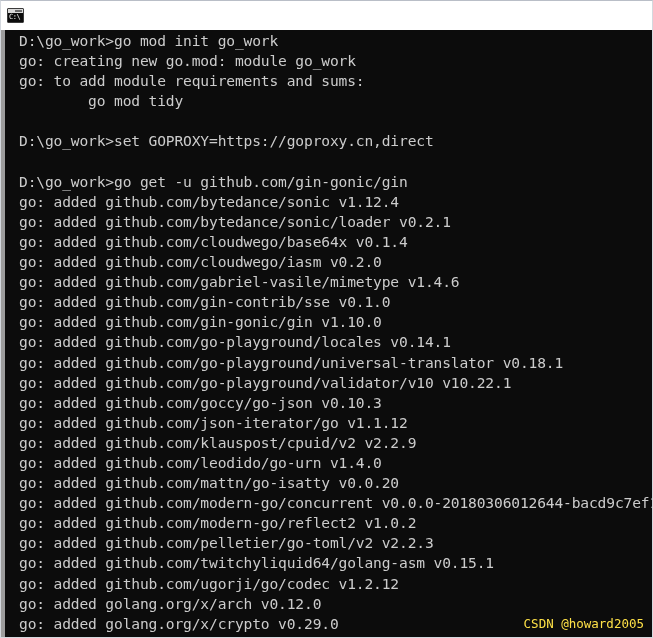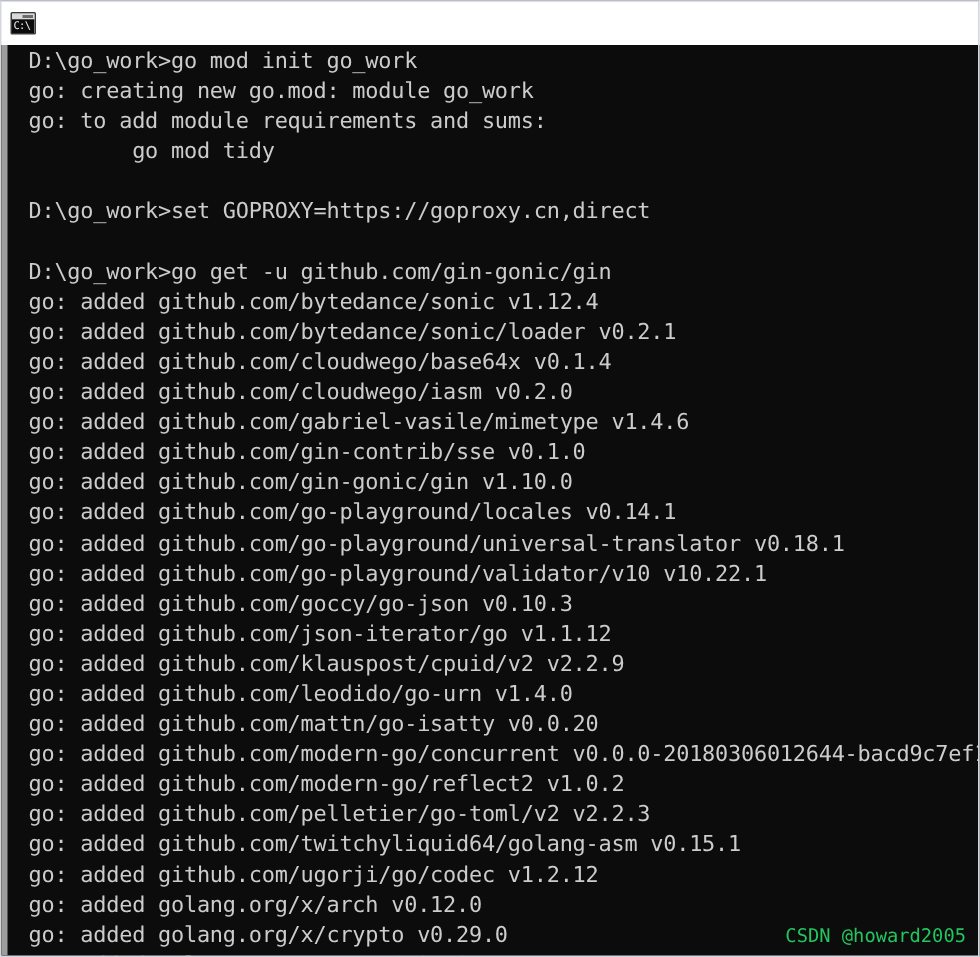--- a/index.html
+++ b/index.html
@@ -124,21 +124,21 @@
   }
   #screen-text .line {
     height: 20.1px;
     white-space: pre;
   }
 
   #watermark {
     position: absolute;
     right: 8px;
     bottom: 5px;
-    color: #22c55e;
+    color: #fde047;
     font-family: "DejaVu Sans Mono", monospace;
     font-size: 12.5px;
     line-height: 16px;
     white-space: pre;
     text-align: center;
   }
 </style>
 </head>
 <body>
 

